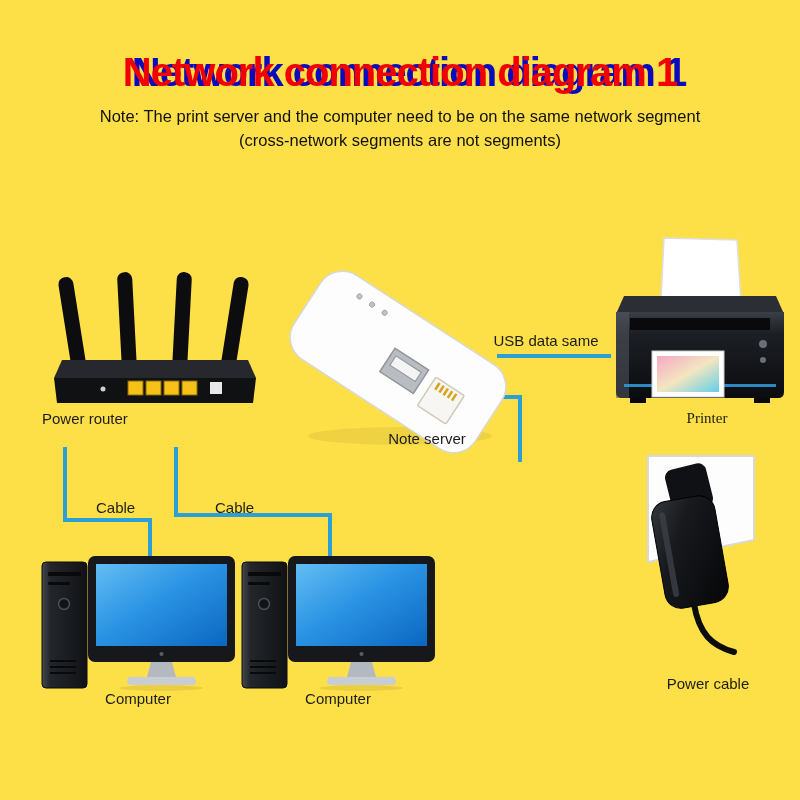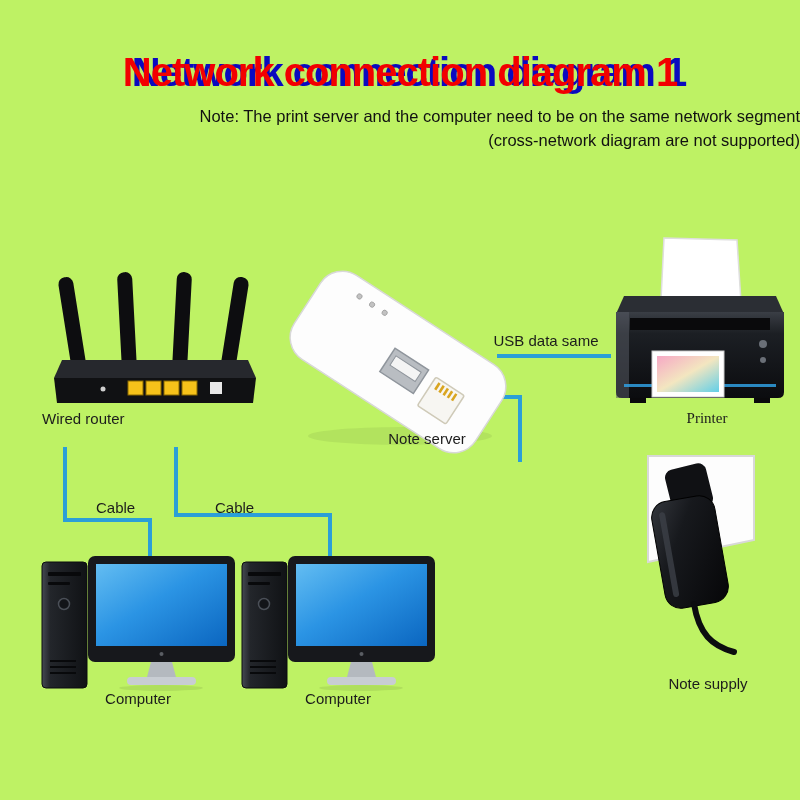--- a/index.html
+++ b/index.html
@@ -2,49 +2,49 @@
 <html style="--cable-blue: #2b9fd8; --title-red: #f20000; --title-blue: #0a0ac0; --screen-blue: #1583dc; --port-yellow: #f6c21a;"><head>
 <meta charset="utf-8">
 <style>
   :root{
     --cable-blue:#2b9fd8;
     --title-red:#f20000;
     --title-blue:#0a0ac0;
   }
   html,body{margin:0;padding:0;background:#fff;}
   .canvas{
-    position:relative;width:800px;height:800px;margin:0 auto;background:#bef264;
+    position:relative;width:800px;height:800px;margin:0 auto;background:#fde047;
     font-family:"Liberation Sans",sans-serif;overflow:hidden;
   }
   .title{
     position:absolute;top:50px;left:0;width:100%;margin:0;text-align:center;
     font-size:40px;font-weight:900;letter-spacing:-1px;color:var(--title-red);
     text-shadow:9px 0 0 var(--title-blue);
     font-family:"Liberation Sans",sans-serif;
   }
   .note{
-    position:absolute;top:105px;left:0;width:100%;text-align:right;
+    position:absolute;top:105px;left:0;width:100%;text-align:center;
     font-size:16.5px;line-height:1.45;color:#111;
   }
   .art{position:absolute;left:0;top:0;}
   .lbl{
     position:absolute;font-size:15px;line-height:1.2;color:#1c1c1c;white-space:nowrap;
   }
   .lbl.center{transform:translateX(-50%);}
 </style>
 </head>
 <body>
 
 <div class="canvas">
 
   <h1 class="title">Network connection diagram 1</h1>
 
   <div class="note">
     <div>Note: The print server and the computer need to be on the same network segment</div>
-    <div>(cross-network diagram are not supported)</div>
+    <div>(cross-network segments are not segments)</div>
   </div>
 
   <svg class="art" width="800" height="800" viewBox="0 0 800 800">
     <defs>
       <linearGradient id="screenGrad" x1="0" y1="0" x2="1" y2="1">
         <stop offset="0" stop-color="#63bdf2"></stop>
         <stop offset="0.45" stop-color="#2b94e4"></stop>
         <stop offset="1" stop-color="#0b66c0"></stop>
       </linearGradient>
       <linearGradient id="towerGrad" x1="0" y1="0" x2="1" y2="0">
@@ -162,22 +162,22 @@
         <circle cx="161.5" cy="654" r="2" fill="#5a5d63"></circle>
         <polygon points="151,662 172,662 176,677 147,677" fill="#b4b9bf"></polygon>
         <rect x="127" y="677" width="69" height="8" rx="4" fill="#c8cdd3"></rect>
         <ellipse cx="161" cy="688" rx="42" ry="3" fill="rgba(0,0,0,0.08)"></ellipse>
       </g>
     </g>
 
     <use href="#computer-unit" transform="translate(200,0)"></use>
   </svg>
 
-  <div class="lbl" style="left:42px;top:410px;">Wired router</div>
+  <div class="lbl" style="left:42px;top:410px;">Power router</div>
   <div class="lbl center" style="left:427px;top:430px;">Note server</div>
   <div class="lbl center" style="left:707px;top:409px;font-family:Liberation Serif, serif;">Printer</div>
   <div class="lbl center" style="left:546px;top:332px;">USB data same</div>
   <div class="lbl" style="left:96px;top:499px;">Cable</div>
   <div class="lbl" style="left:215px;top:499px;">Cable</div>
   <div class="lbl center" style="left:138px;top:690px;">Computer</div>
   <div class="lbl center" style="left:338px;top:690px;">Computer</div>
-  <div class="lbl center" style="left:708px;top:675px;">Note supply</div>
+  <div class="lbl center" style="left:708px;top:675px;">Power cable</div>
 </div>
 
 </body></html>

